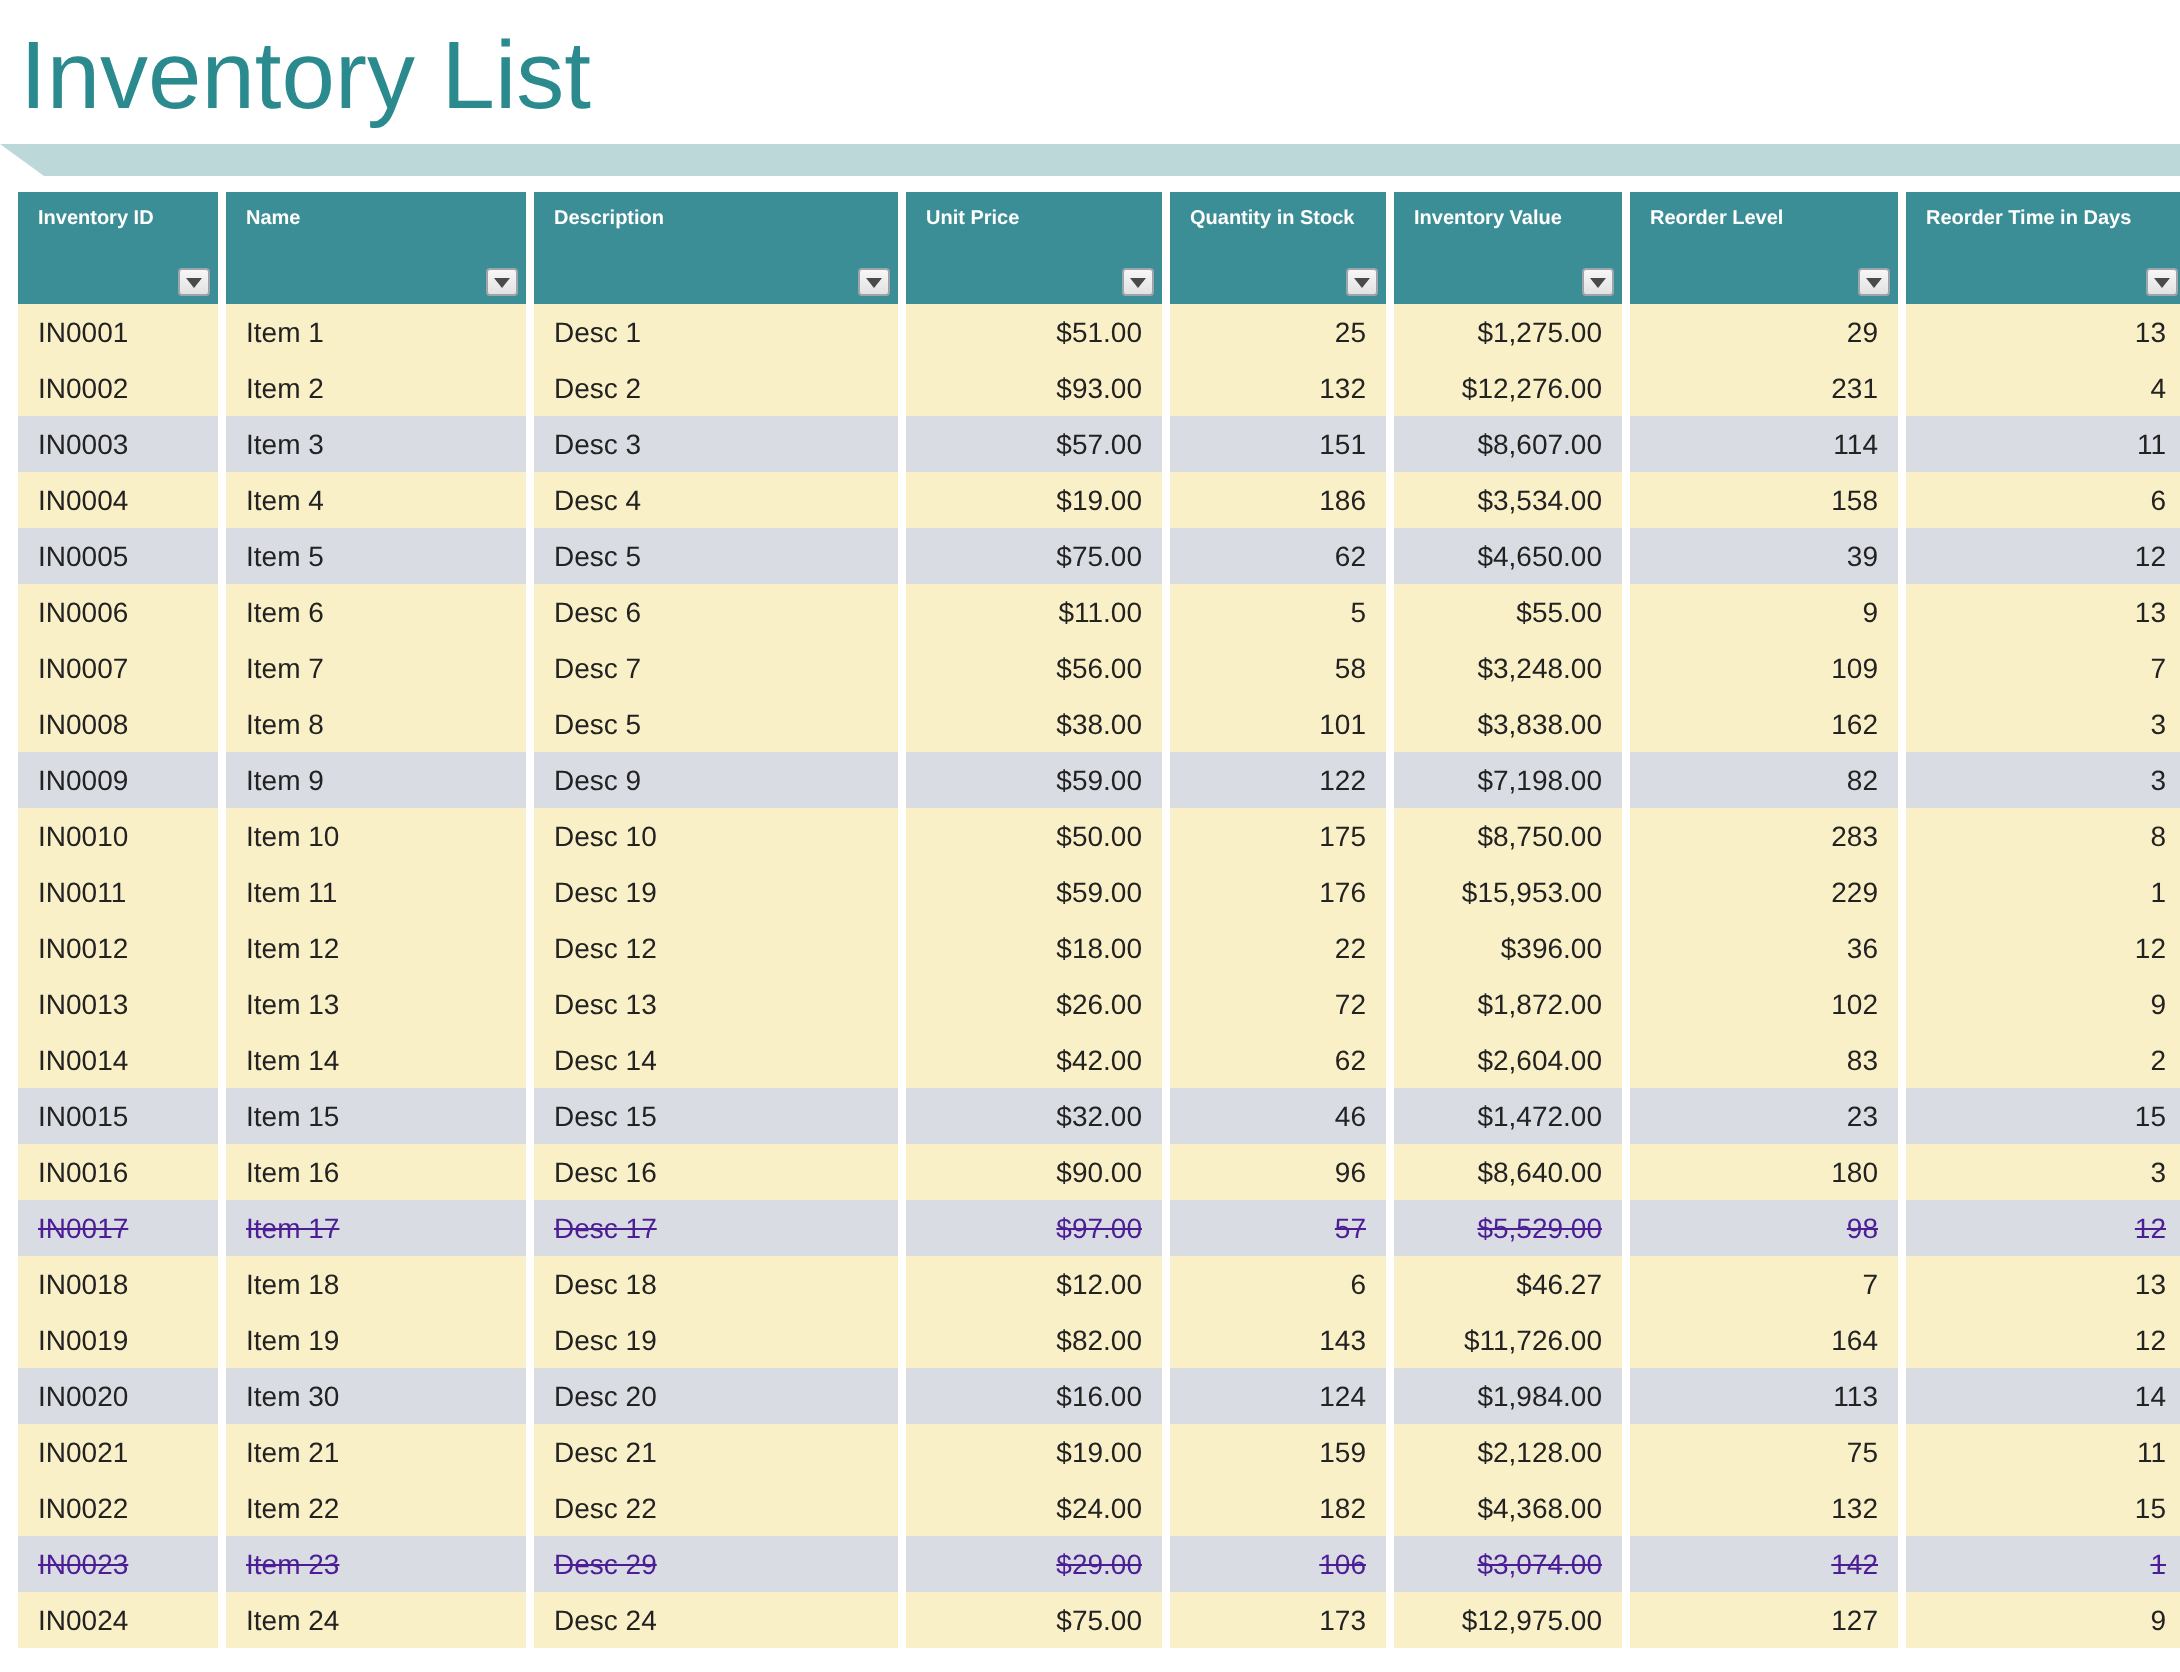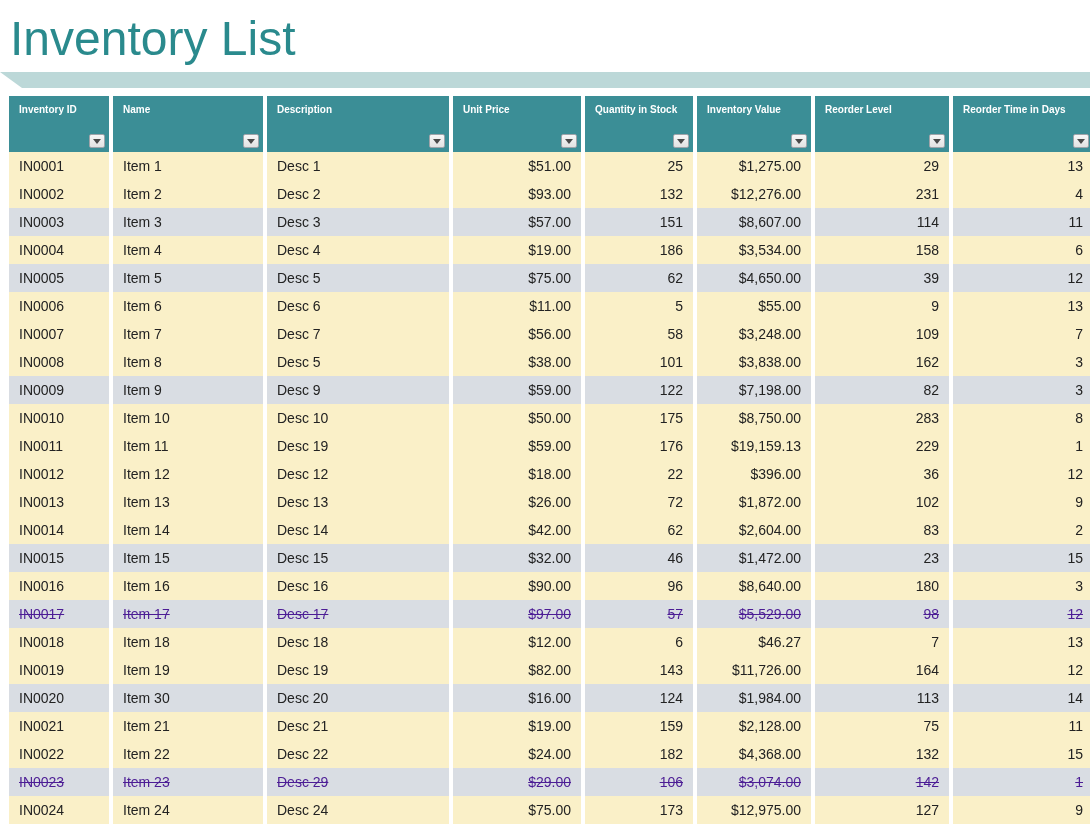--- a/index.html
+++ b/index.html
@@ -254,21 +254,21 @@
         <td class="num">$8,750.00</td>
         <td class="num">283</td>
         <td class="num">8</td>
       </tr>
       <tr class="row-yellow">
         <td>IN0011</td>
         <td>Item 11</td>
         <td>Desc 19</td>
         <td class="num">$59.00</td>
         <td class="num">176</td>
-        <td class="num">$19,159.13</td>
+        <td class="num">$15,953.00</td>
         <td class="num">229</td>
         <td class="num">1</td>
       </tr>
       <tr class="row-yellow">
         <td>IN0012</td>
         <td>Item 12</td>
         <td>Desc 12</td>
         <td class="num">$18.00</td>
         <td class="num">22</td>
         <td class="num">$396.00</td>

